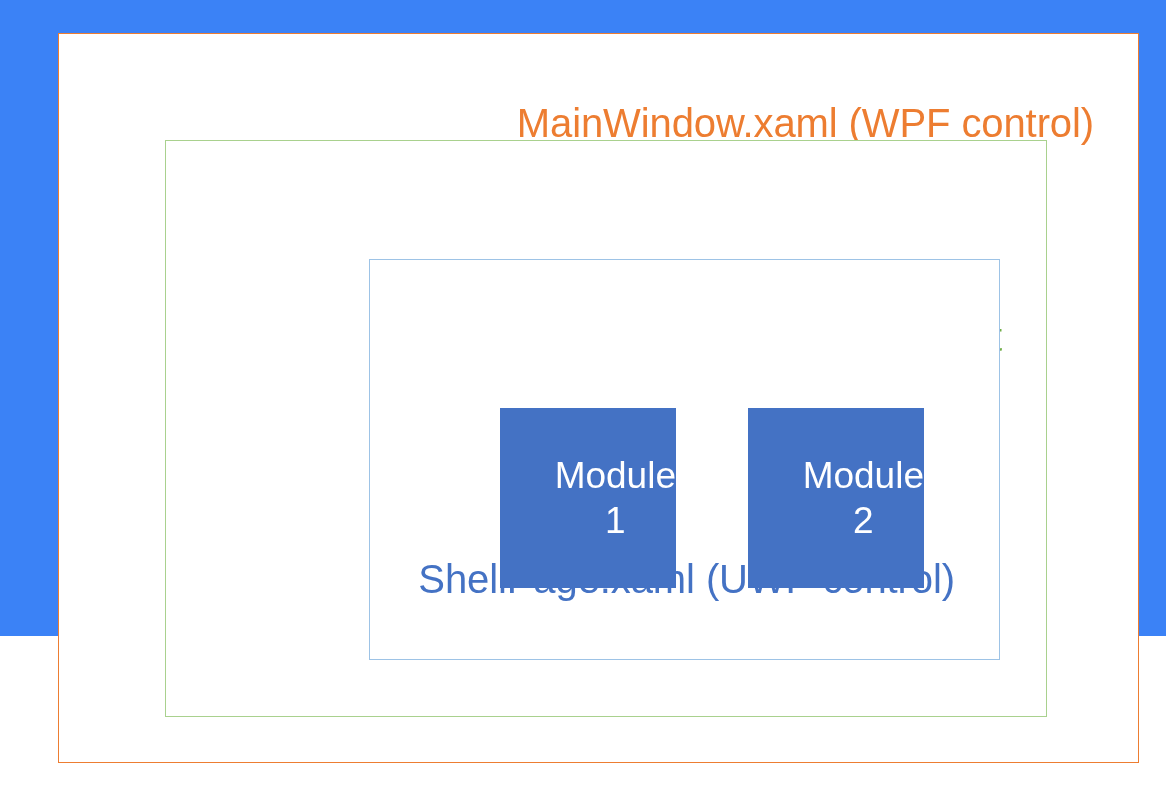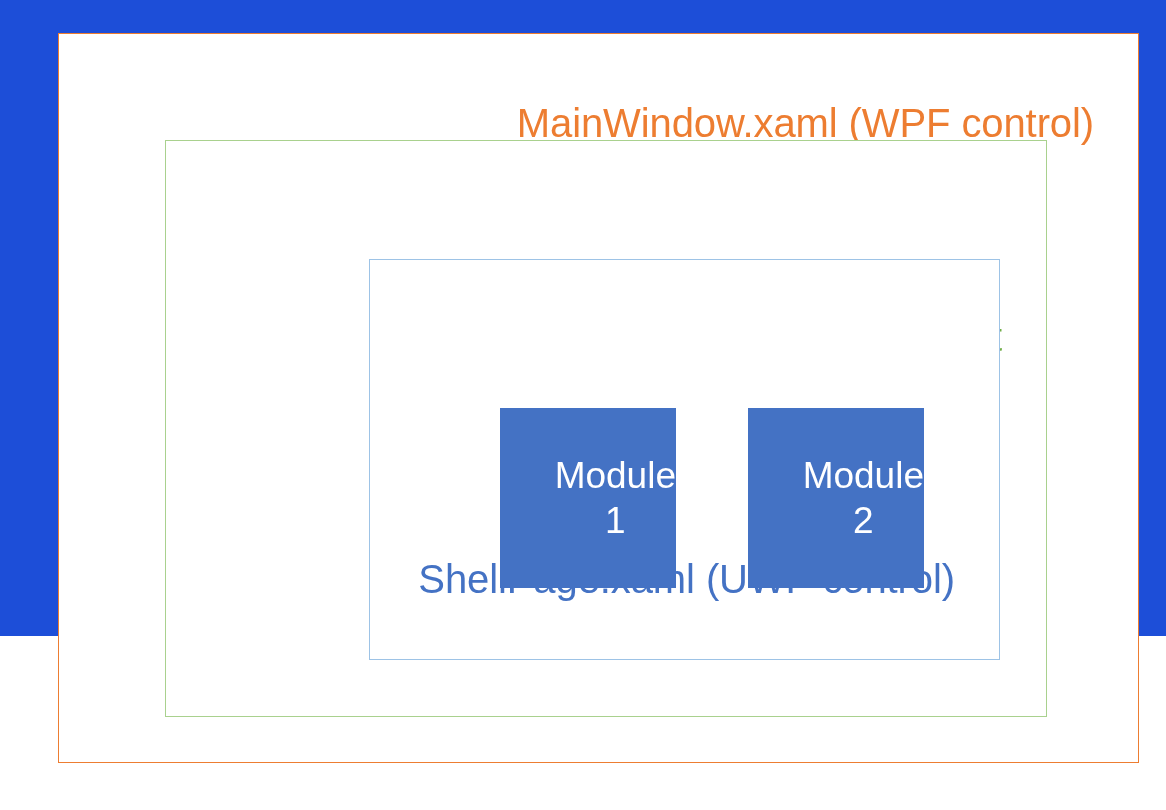--- a/index.html
+++ b/index.html
@@ -12,21 +12,21 @@
     height: 810px;
     background: #ffffff;
     font-family: "Liberation Sans", sans-serif;
     overflow: hidden;
   }
 
   #diagram {
     position: relative;
     width: 1166px;
     height: 636px;
-    background: #1d4ed8;
+    background: #3b82f6;
   }
 
   
   .box-wpf {
     position: absolute;
     left: 58px;
     top: 33px;
     width: 1081px;
     height: 730px;
     box-sizing: border-box;

